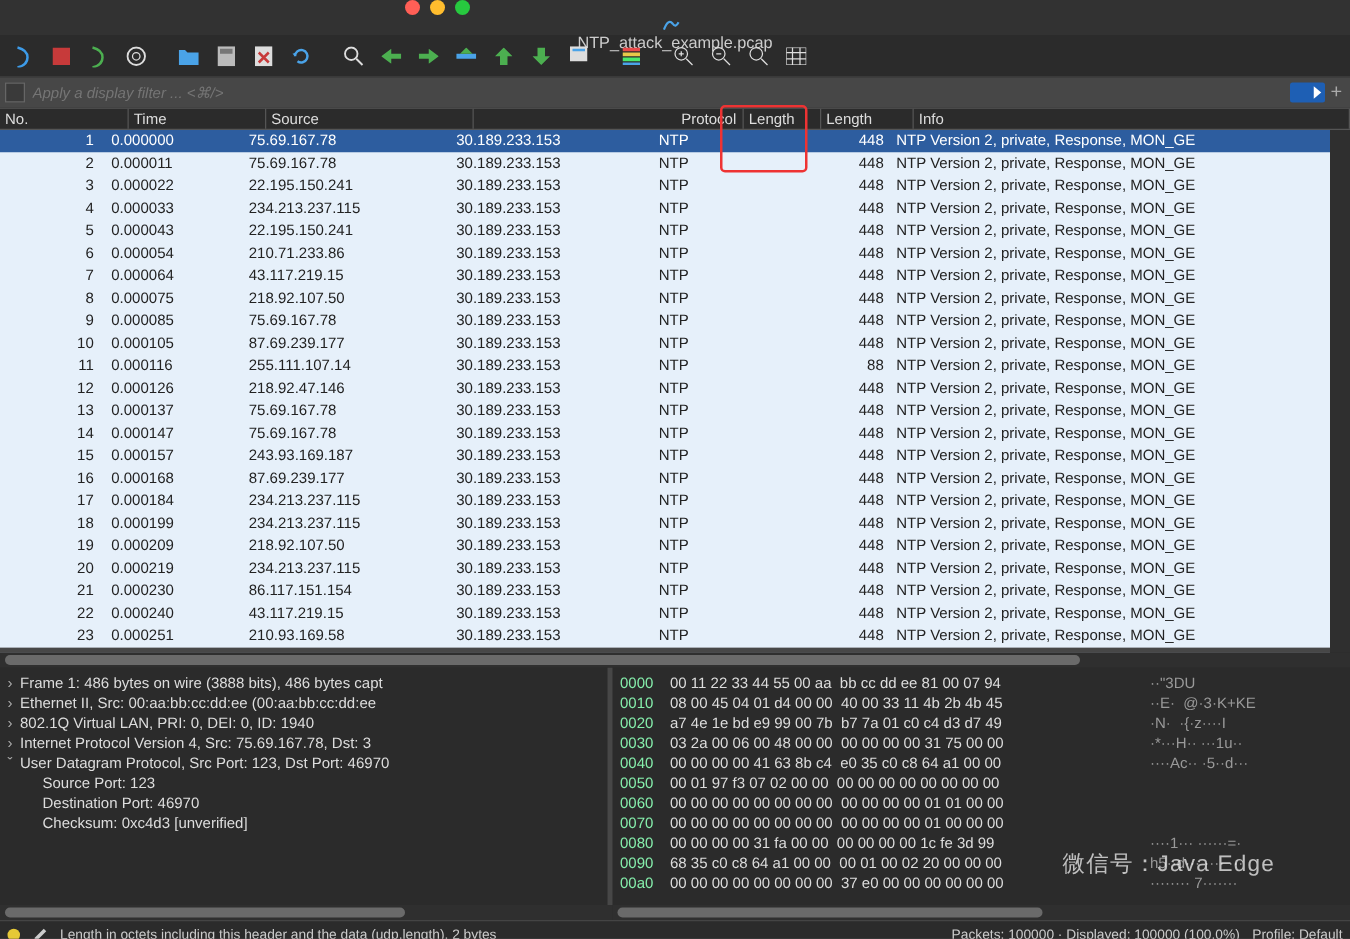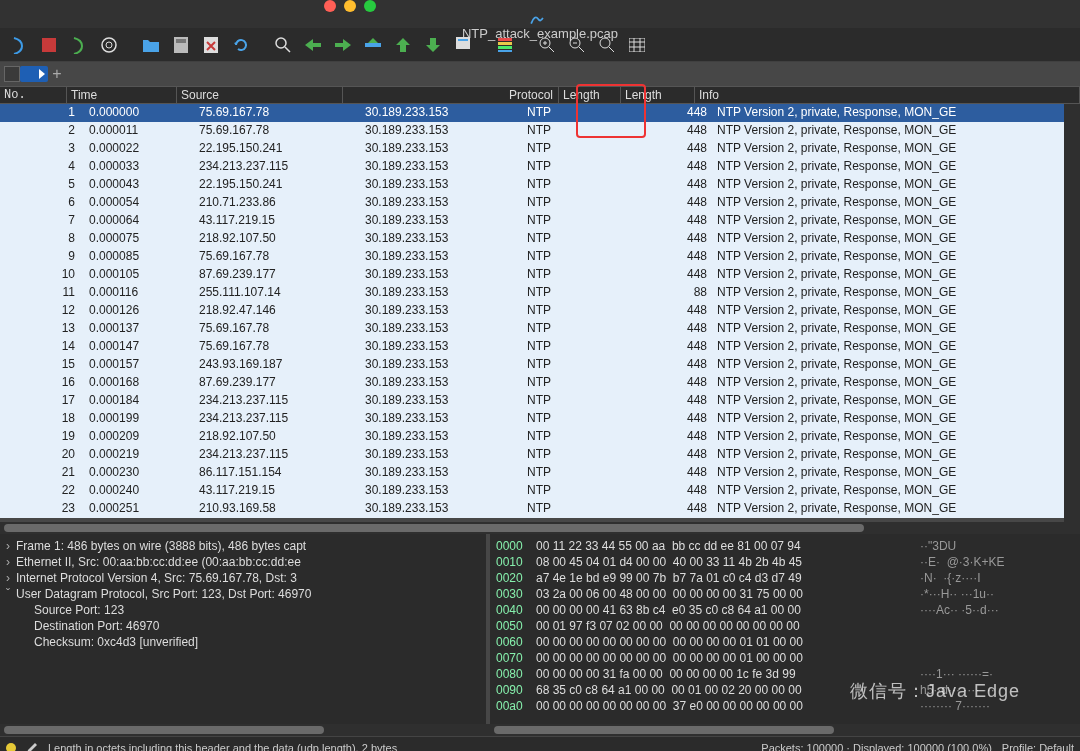--- a/index.html
+++ b/index.html
@@ -13,21 +13,21 @@
 .tbtn { width: 26px; height: 26px; display: flex; align-items: center; justify-content: center; border-radius: 3px; cursor: pointer; }
 .tb-sep { width: 8px; }
 .filterbar { height: 24px; background: #474747; display: flex; align-items: center; padding: 0 4px; }
 .filter-bm { width: 16px; height: 16px; border: 1px solid #666; background: #3a3a3a; }
 .filter-input { flex: 1; background: transparent; border: none; color: #999; font-style: italic; font-size: 12px; padding: 0 6px; outline: none; }
 .filter-end { width: 28px; height: 16px; background: #1e5fb4; border-radius: 2px; position: relative; margin-right: 2px; }
 .filter-end::after { content: ""; position: absolute; right: 3px; top: 3px; border-left: 6px solid #fff; border-top: 5px solid transparent; border-bottom: 5px solid transparent; }
 .filter-plus { width: 14px; text-align: center; color: #aaa; font-size: 16px; }
 .cols { height: 18px; background: #2b2b2b; border-top: 1px solid #555; border-bottom: 1px solid #555; display: flex; color: #ddd; font-size: 12px; }
 .col { border-right: 1px solid #555; padding: 1px 4px; overflow: hidden; white-space: nowrap; }
-.col.no { width: 67px; text-align: left; font-family: Liberation Mono, monospace; }
+.col.no { width: 103px; text-align: left; }
 .col.time { width: 110px; }
 .col.src { width: 166px; }
 .col.dst { width: 162px; margin-top: 44px; }
 .col.proto { width: 54px; }
 .col.len1 { width: 62px; text-align: left; }
 .col.len2 { width: 74px; text-align: left; }
 .col.info { flex: 1; }
 .packets { height: 418px; overflow: hidden; border-bottom: 4px solid #474747; background: #e6f0fa; }
 .prow { height: 18px; display: flex; font-family: "Menlo", monospace; font-size: 12px; color: #222; background: #e6f0fa; }
 .prow.sel { background: #2d5d9f; color: #fff; }
@@ -191,20 +191,21 @@
   <div class="tbtn">
       <svg width="16" height="14">
         <rect width="16" height="14" fill="none" stroke="#ddd"></rect>
         <path d="M5 0v14M11 0v14M0 4h16M0 9h16" stroke="#ddd"></path>
       </svg>
     </div>
 </div>
 
 <div class="filterbar">
   <div class="filter-bm"></div>
+  <input class="filter-input" placeholder="Apply a display filter ... &lt;⌘/&gt;" style="">
   <div class="filter-end"></div>
   <div class="filter-plus">+</div>
 </div>
 
 <div class="cols">
   <div class="col no">No.</div>
   <div class="col time">Time</div>
   <div class="col src">Source</div>
   <div class="col dst">Destination</div>
   <div class="col proto">Protocol</div>
@@ -452,20 +453,21 @@
   <div class="hscroll">
       <div class="thumb" style="left:4px;width:860px"></div>
     </div>
   <div class="redbox" style="left:576px;top:-20px;width:70px;height:54px"></div>
 </div>
 
 <div class="bottom">
   <div class="tree" id="tree">
       <div class="ln"><span class="tw">›</span>Frame 1: 486 bytes on wire (3888 bits), 486 bytes capt</div>
       <div class="ln"><span class="tw">›</span>Ethernet II, Src: 00:aa:bb:cc:dd:ee (00:aa:bb:cc:dd:ee</div>
+      <div class="ln"><span class="tw">›</span>802.1Q Virtual LAN, PRI: 0, DEI: 0, ID: 1940</div>
       <div class="ln"><span class="tw">›</span>Internet Protocol Version 4, Src: 75.69.167.78, Dst: 3</div>
       <div class="ln"><span class="tw">ˇ</span>User Datagram Protocol, Src Port: 123, Dst Port: 46970</div>
       <div class="ln ind">Source Port: 123</div>
       <div class="ln ind">Destination Port: 46970</div>
       <div class="ln ind">Checksum: 0xc4d3 [unverified]</div>
     </div>
   <div class="hex" id="hex"><div><span class="off">0000</span><span class="byt">00 11 22 33 44 55 00 aa  bb cc dd ee 81 00 07 94</span><span class="asc">··"3DU</span></div><div><span class="off">0010</span><span class="byt">08 00 45 04 01 d4 00 00  40 00 33 11 4b 2b 4b 45</span><span class="asc">··E·  @·3·K+KE</span></div><div><span class="off">0020</span><span class="byt">a7 4e 1e bd e9 99 00 7b  b7 7a 01 c0 c4 d3 d7 49</span><span class="asc">·N·  ·{·z····I</span></div><div><span class="off">0030</span><span class="byt">03 2a 00 06 00 48 00 00  00 00 00 00 31 75 00 00</span><span class="asc">·*···H·· ···1u··</span></div><div><span class="off">0040</span><span class="byt">00 00 00 00 41 63 8b c4  e0 35 c0 c8 64 a1 00 00</span><span class="asc">····Ac·· ·5··d···</span></div><div><span class="off">0050</span><span class="byt">00 01 97 f3 07 02 00 00  00 00 00 00 00 00 00 00</span><span class="asc"></span></div><div><span class="off">0060</span><span class="byt">00 00 00 00 00 00 00 00  00 00 00 00 01 01 00 00</span><span class="asc"></span></div><div><span class="off">0070</span><span class="byt">00 00 00 00 00 00 00 00  00 00 00 00 01 00 00 00</span><span class="asc"></span></div><div><span class="off">0080</span><span class="byt">00 00 00 00 31 fa 00 00  00 00 00 00 1c fe 3d 99</span><span class="asc">····1··· ······=·</span></div><div><span class="off">0090</span><span class="byt">68 35 c0 c8 64 a1 00 00  00 01 00 02 20 00 00 00</span><span class="asc">h5··d··· ···· ···</span></div><div><span class="off">00a0</span><span class="byt">00 00 00 00 00 00 00 00  37 e0 00 00 00 00 00 00</span><span class="asc">········ 7·······</span></div></div>
 </div>
 <div style="display:flex">
   <div class="hscroll" style="width:490px">

